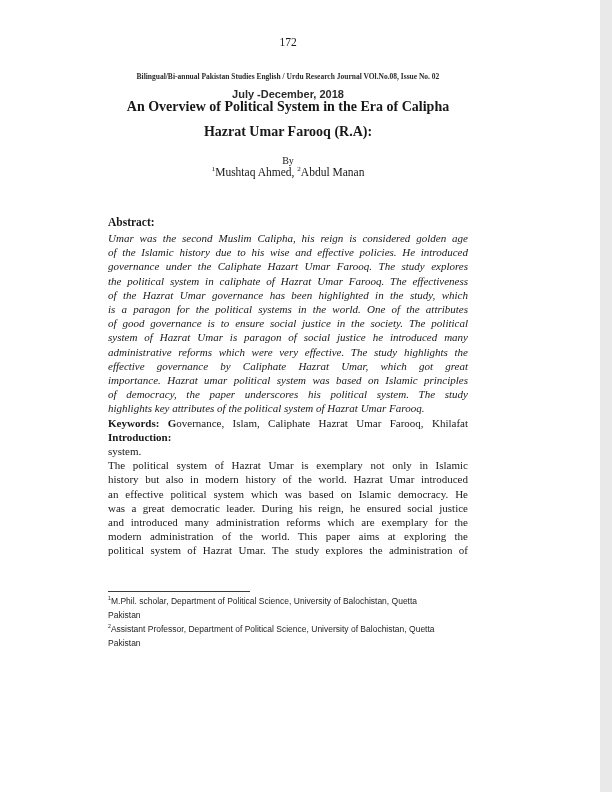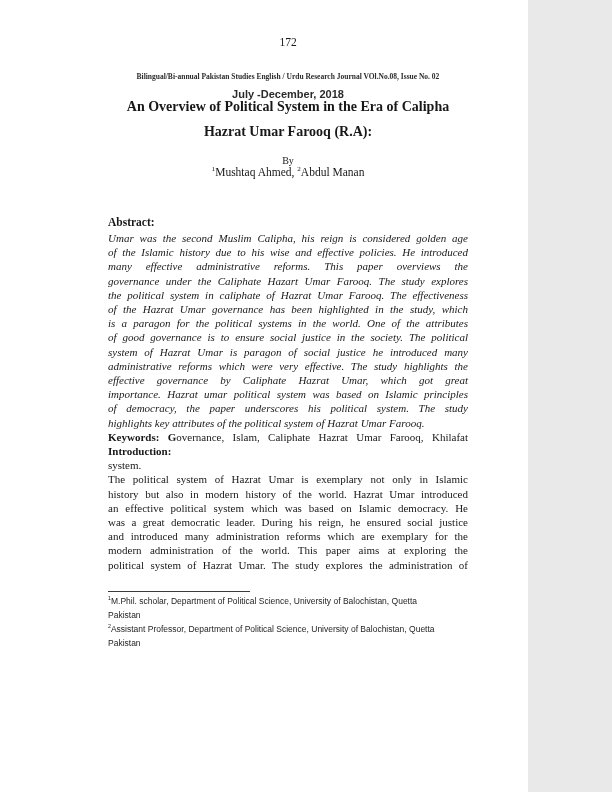--- a/index.html
+++ b/index.html
@@ -1,18 +1,18 @@
 <!DOCTYPE html>
 <html><head>
 <meta charset="utf-8">
 <style>
   html, body { margin: 0; padding: 0; background: #e9e9e9; }
   .page {
     position: relative;
-    width: 528px;
+    width: 600px;
     height: 792px;
     background: #ffffff;
     color: #181818;
     font-family: "Liberation Serif", serif;
     overflow: hidden;
   }
   .abs { position: absolute; }
   .centerline { left: 108px; width: 360px; text-align: center; }
 
   .page-number { top: 36px; font-size: 11.5px; }
@@ -82,21 +82,20 @@
   <div class="abs centerline byline-by">By</div>
 
   <div class="abs centerline authors"><sup>1</sup><span>Mushtaq Ahmed,</span>
     <sup>2</sup><span>Abdul Manan</span></div>
 
   <div class="abs abstract-heading">Abstract:</div>
 
   <div class="abs body-block">
     <div class="jline italic">Umar was the second Muslim Calipha, his reign is considered golden age</div>
     <div class="jline italic">of the Islamic history due to his wise and effective policies. He introduced</div>
-    <div class="jline italic">many effective administrative reforms. This paper overviews the</div>
     <div class="jline italic">governance under the Caliphate Hazart Umar Farooq. The study explores</div>
     <div class="jline italic">the political system in caliphate of Hazrat Umar Farooq. The effectiveness</div>
     <div class="jline italic">of the Hazrat Umar governance has been highlighted in the study, which</div>
     <div class="jline italic">is a paragon for the political systems in the world. One of the attributes</div>
     <div class="jline italic">of good governance is to ensure social justice in the society. The political</div>
     <div class="jline italic">system of Hazrat Umar is paragon of social justice he introduced many</div>
     <div class="jline italic">administrative reforms which were very effective. The study highlights the</div>
     <div class="jline italic">effective governance by Caliphate Hazrat Umar, which got great</div>
     <div class="jline italic">importance. Hazrat umar political system was based on Islamic principles</div>
     <div class="jline italic">of democracy, the paper underscores his political system. The study</div>

